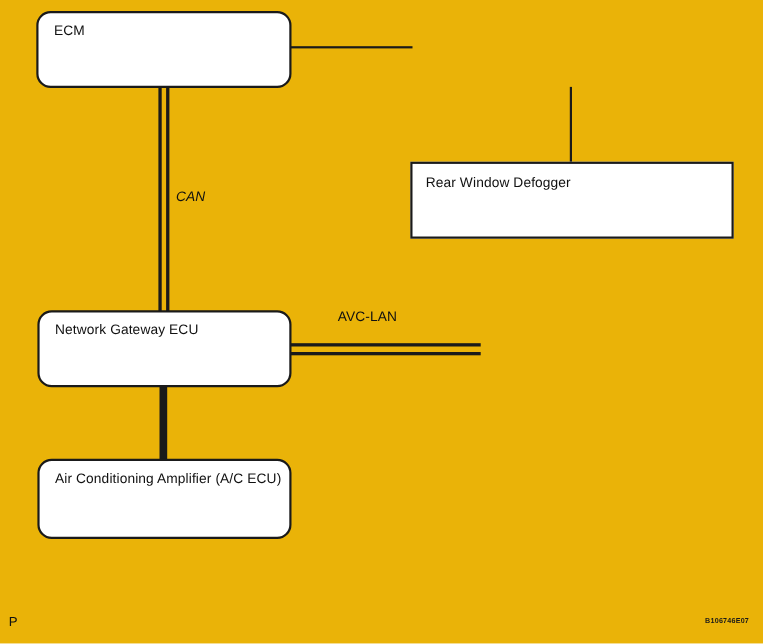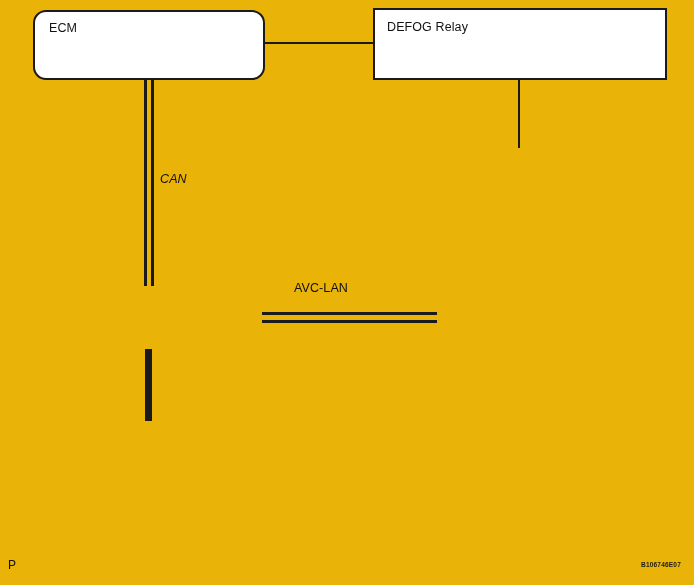--- a/index.html
+++ b/index.html
@@ -101,30 +101,36 @@
 
   <div class="wire rail-h" style="left:262px; top:312px; width:175px;"></div>
   <div class="wire rail-h" style="left:262px; top:320px; width:175px;"></div>
 
   <div class="wire bus-v" style="left:145px; top:349px; height:72px;"></div>
 
   <div class="node rounded" style="left:33px; top:10px; width:232px; height:70px;">
     <span class="node-label">ECM</span>
   </div>
 
-  <div class="node sharp" style="left:373px; top:8px; width:294px; height:72px;">
-    <span class="node-label">DEFOG Relay</span>
+
+  <div class="node sharp" style="left:373px; top:147px; width:294px; height:70px;">
+    <span class="node-label">Rear Window Defogger</span>
+  </div>
+
+  <div class="node rounded" style="left:34px; top:282px; width:231px; height:70px;">
+    <span class="node-label">Network Gateway ECU</span>
   </div>
 
 
-
-
+  <div class="node rounded" style="left:34px; top:417px; width:231px; height:73px;">
+    <span class="node-label">Air Conditioning Amplifier (A/C ECU)</span>
+  </div>
 
   <div class="bus-label" style="left:160px; top:172px;font-style:italic;">CAN</div>
 
-  <div class="bus-label" style="left:294px; top:281px;text-align:right;">AVC-LAN</div>
+  <div class="bus-label" style="left:307px; top:281px;text-align:right;">AVC-LAN</div>
 
 
   <div class="page-mark" style="left:8px; top:558px;">P</div>
 
   <div class="figure-code" style="left:641px; top:561px;">B106746E07</div>
 
 </div>
 
 </body></html>

